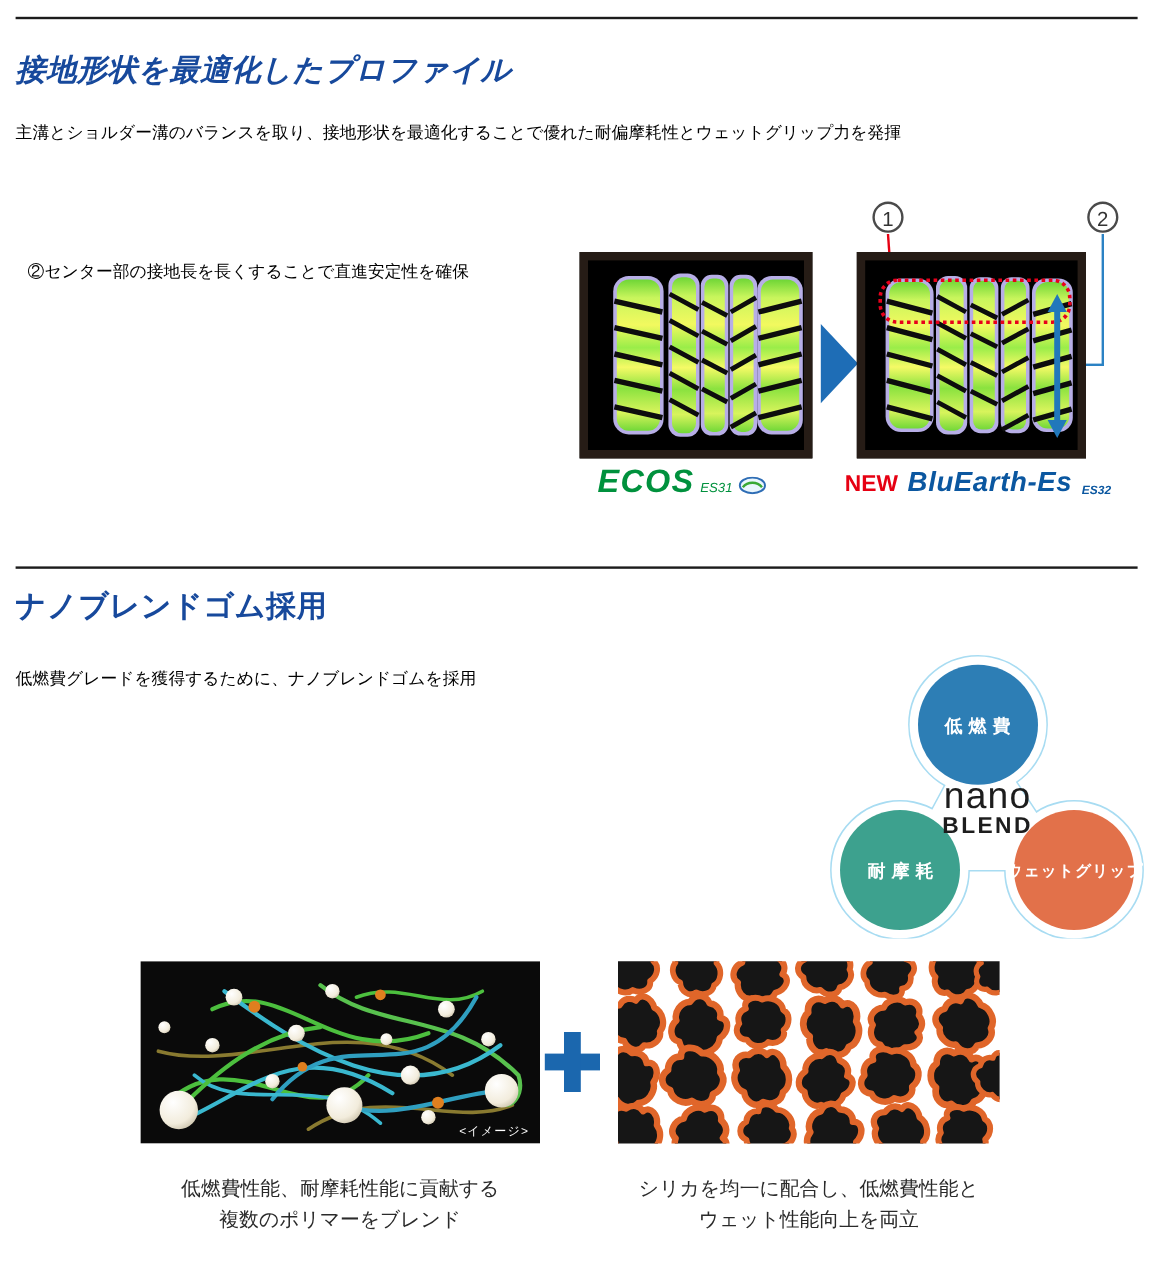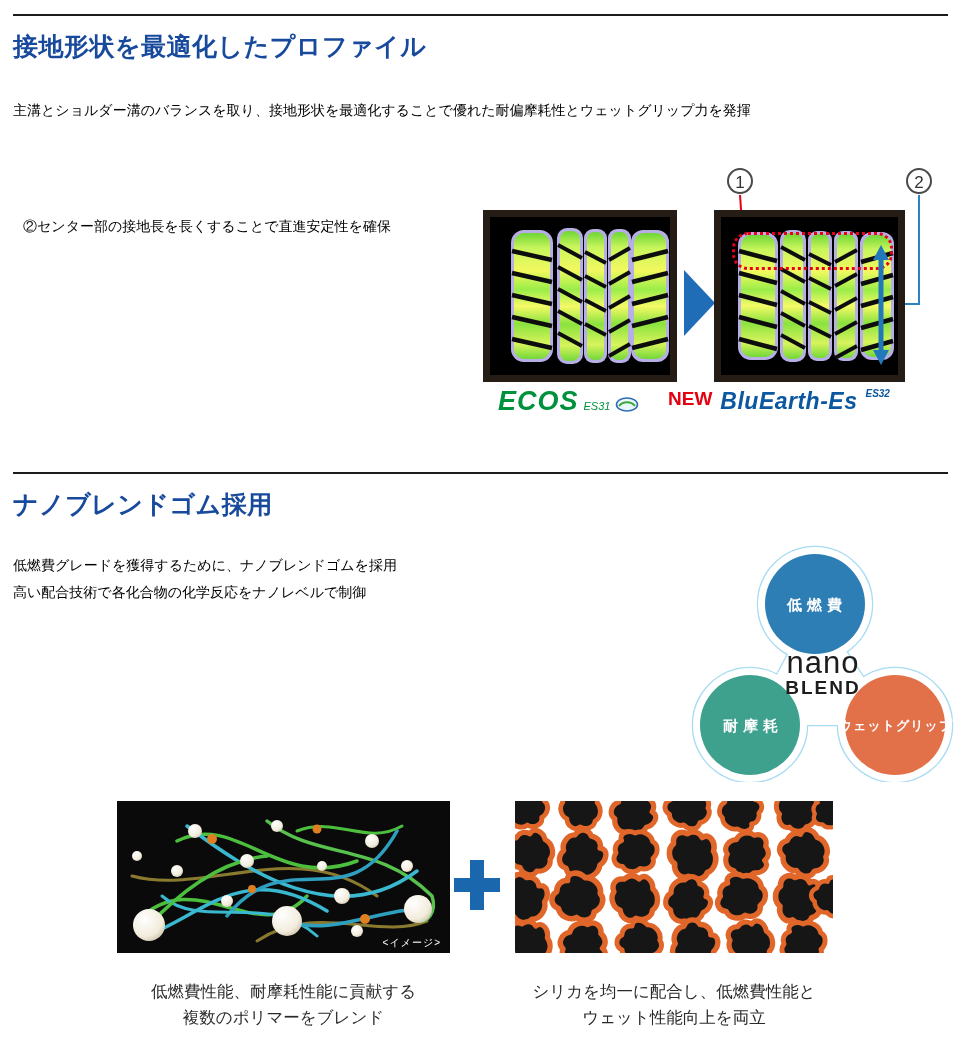--- a/index.html
+++ b/index.html
@@ -4,21 +4,21 @@
 <style>
   html,body{margin:0;padding:0;background:#ffffff;}
   .page{position:relative;width:961px;height:1060px;background:#ffffff;overflow:hidden;
         font-family:"Liberation Sans", sans-serif;}
 
   .rule{position:absolute;left:13px;width:935px;height:2px;background:#1c1c1c;}
   .r1{top:14px;}
   .r2{top:472px;}
 
   .h{position:absolute;left:13px;margin:0;font-size:25px;font-weight:bold;color:#17499c;letter-spacing:.5px;}
-  .h1{top:30px;}
+  .h1{top:42px;font-style:italic;}
   .h2{top:488px;}
 
   .txt{position:absolute;font-size:14px;color:#000000;white-space:nowrap;}
   .i1a{left:13px;top:102px;}
   .i1b{left:13px;top:129px;}
   .p1{left:23px;top:177px;}
   .p2{left:23px;top:218px;}
   .i2a{left:13px;top:557px;}
   .i2b{left:13px;top:584px;}
 
@@ -44,21 +44,21 @@
   .dotted-box{position:absolute;left:732px;top:232px;width:161px;height:38px;
               border:3px dotted #e8001c;border-radius:16px;box-sizing:border-box;}
 
   .dbl-arrow{position:absolute;left:870px;top:245px;}
 
   .logo-ecos{position:absolute;left:498px;top:386px;display:flex;align-items:baseline;gap:5px;}
   .ecos-word{font-size:27px;font-weight:900;font-style:italic;color:#00913d;letter-spacing:1px;}
   .ecos-code{font-size:11px;font-weight:400;font-style:italic;color:#00913d;}
   .eco-badge{position:relative;top:2px;}
 
-  .logo-blu{position:absolute;left:668px;top:388px;display:flex;align-items:flex-start;gap:8px;}
+  .logo-blu{position:absolute;left:704px;top:388px;display:flex;align-items:flex-end;gap:8px;}
   .blu-new{font-size:19px;font-weight:900;color:#e60012;}
   .blu-word{font-size:23px;font-weight:900;font-style:italic;color:#0b57a0;letter-spacing:.5px;}
   .blu-code{font-size:10px;font-weight:900;font-style:italic;color:#0b57a0;}
 
   .nano-wrap{position:absolute;left:685px;top:542px;}
   .node-label{fill:#ffffff;font-weight:bold;font-size:15px;letter-spacing:5px;}
   .node-label-sm{fill:#ffffff;font-weight:bold;font-size:13px;letter-spacing:1px;}
   .nano-word{fill:#1d1d1d;font-size:31px;font-weight:500;letter-spacing:1px;}
   .blend-word{fill:#1d1d1d;font-size:19px;font-weight:bold;letter-spacing:2px;}
 
@@ -195,21 +195,20 @@
   </div>
   <div class="logo-blu">
     <span class="blu-new">NEW</span>
     <span class="blu-word">BluEarth-Es</span>
     <span class="blu-code">ES32</span>
   </div>
 
   <div class="rule r2"></div>
   <h1 class="h h2">ナノブレンドゴム採用</h1>
   <div class="txt i2a">低燃費グレードを獲得するために、ナノブレンドゴムを採用</div>
-  <div class="txt i2b">高い配合技術で各化合物の化学反応をナノレベルで制御</div>
 
   <div class="nano-wrap">
     <svg width="275" height="240" viewBox="0 0 275 240">
       <g stroke="#a8dcf2" stroke-width="2.5" fill="#ffffff">
         <circle cx="130" cy="62" r="57"></circle>
         <circle cx="65" cy="183" r="57"></circle>
         <circle cx="210" cy="183" r="57"></circle>
         <polygon points="130,62 65,183 210,183"></polygon>
       </g>
       <g fill="#ffffff">

